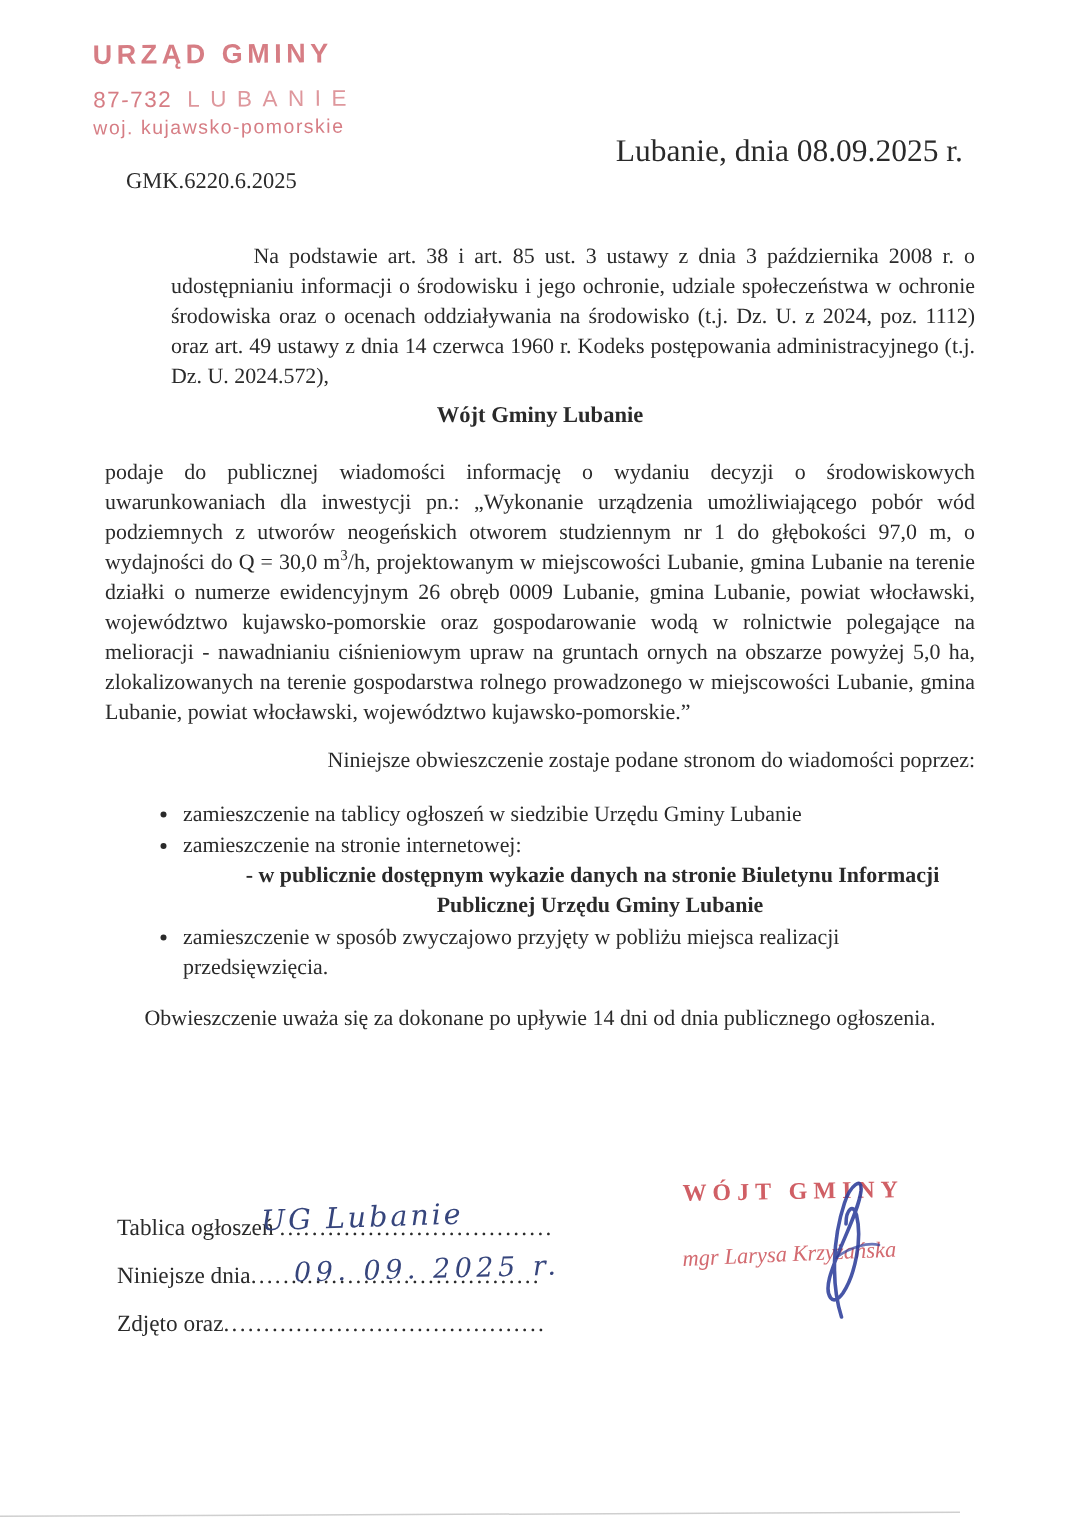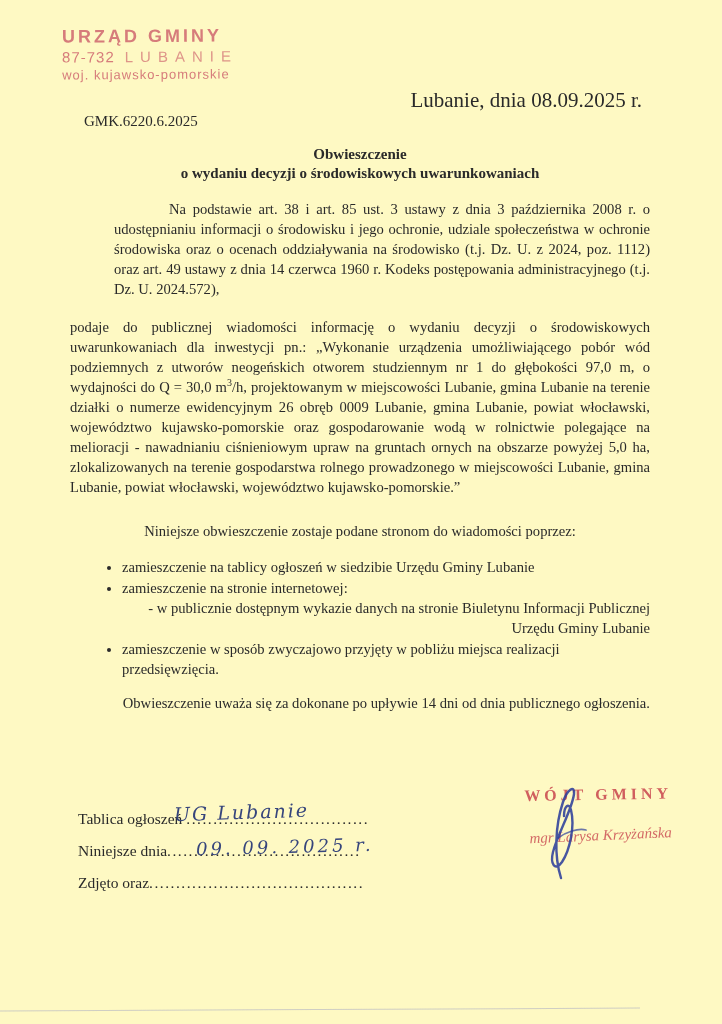--- a/index.html
+++ b/index.html
@@ -1,58 +1,58 @@
 <!DOCTYPE html>
 <html lang="pl"><head>
 <meta charset="utf-8">
 <style>
   html,body{margin:0;padding:0;background:#e9e9e9;}
   .page{
     position:relative;
     width:722px;height:1024px;
     margin:0 auto;
-    background:#fef9c3;
+    background:#ffffff;
     overflow:hidden;
     font-family:"Liberation Serif", serif;
     color:#2a2a2a;
   }
   
   .office-stamp{
     position:absolute;left:62px;top:26px;
     font-family:"Liberation Sans", sans-serif;
     color:rgba(207,102,110,0.85);
     line-height:1.18;
     transform:rotate(-0.4deg);
   }
   .office-stamp .l1{font-size:18px;font-weight:bold;letter-spacing:3px;}
-  .office-stamp .l2{font-size:15px;margin-top:1px;}
+  .office-stamp .l2{font-size:15px;margin-top:11px;}
   .office-stamp .l2 .zip{letter-spacing:1px;}
   .office-stamp .l2 .city{letter-spacing:7px;margin-left:10px;opacity:.8;}
   .office-stamp .l3{font-size:13px;letter-spacing:1px;margin-top:1px;}
 
   .ref-number{position:absolute;left:84px;top:113px;font-size:15px;}
   .place-date{position:absolute;right:80px;top:88px;font-size:21px;}
 
   
   .content{position:absolute;left:70px;top:145px;width:580px;font-size:14.6px;line-height:20px;}
   .doc-title{text-align:center;font-weight:bold;font-size:15px;line-height:19px;margin:0;}
   .p{margin:0;text-align:justify;}
   .p-legal{margin-top:16px;text-indent:55px;margin-left:44px;}
   .authority-heading{margin:6px 0 0 0;text-align:center;font-weight:bold;font-size:15px;line-height:20px;}
   .p-main{margin-top:18px;}
   .p-main sup{font-size:10px;line-height:0;}
   .p-access{margin-top:10px;}
-  .p-intro{margin-top:24px;text-align:center;}
+  .p-intro{margin-top:12px;text-align:right;}
   ul.notice-list{margin:16px 0 0 0;padding:0 0 0 52px;}
   ul.notice-list li{margin:1px 0;text-align:left;}
-  .sub-line{padding-left:28px;text-indent:-10px;text-align:right;}
-  .p-closing{margin-top:14px;text-align:right;}
+  .sub-line{padding-left:28px;text-indent:-10px;text-align:center;font-weight:bold;}
+  .p-closing{margin-top:14px;text-align:center;}
 
   
-  .sig-block{position:absolute;left:492px;top:786px;width:180px;text-align:right;}
+  .sig-block{position:absolute;left:455px;top:786px;width:180px;text-align:left;}
   .sig-title{
     font-family:"Liberation Serif", serif;
     color:rgba(201,73,80,0.88);
     font-weight:bold;font-size:16px;letter-spacing:4px;
     transform:rotate(-1deg);
   }
   .sig-name{
     margin-top:24px;
     font-style:italic;font-size:15px;
     color:rgba(201,73,80,0.82);
@@ -90,27 +90,24 @@
     <div class="l2">
       <span class="zip">87-732</span><span class="city">LUBANIE</span>
     </div>
     <div class="l3">woj. kujawsko-pomorskie</div>
   </div>
 
   <div class="ref-number">GMK.6220.6.2025</div>
   <div class="place-date">Lubanie, dnia  08.09.2025 r.</div>
 
   <div class="content">
-    <div class="doc-title">
-      <div>Obwieszczenie</div>
-      <div>o wydaniu decyzji o środowiskowych uwarunkowaniach</div>
-    </div>
 
     <p class="p p-legal">Na podstawie art. 38 i art. 85 ust. 3 ustawy z dnia 3 października 2008 r. o udostępnianiu informacji o środowisku i jego ochronie, udziale społeczeństwa w ochronie środowiska oraz o ocenach oddziaływania na środowisko (t.j. Dz. U. z 2024, poz. 1112) oraz art. 49 ustawy z dnia 14 czerwca 1960 r. Kodeks postępowania administracyjnego (t.j. Dz. U. 2024.572),</p>
 
+    <div class="authority-heading">Wójt Gminy Lubanie</div>
 
     <p class="p p-main"><span>podaje do publicznej wiadomości informację o wydaniu decyzji o środowiskowych uwarunkowaniach dla inwestycji pn.: „Wykonanie urządzenia umożliwiającego pobór wód podziemnych z utworów neogeńskich otworem studziennym nr 1 do głębokości 97,0 m, o wydajności do Q = 30,0 m</span><sup>3</sup><span>/h, projektowanym w miejscowości Lubanie, gmina Lubanie na terenie działki o numerze ewidencyjnym 26 obręb 0009 Lubanie, gmina Lubanie, powiat włocławski, województwo kujawsko-pomorskie oraz gospodarowanie wodą w rolnictwie polegające na melioracji - nawadnianiu ciśnieniowym upraw na gruntach ornych na obszarze powyżej 5,0 ha, zlokalizowanych na terenie gospodarstwa rolnego prowadzonego w miejscowości Lubanie, gmina Lubanie, powiat włocławski, województwo kujawsko-pomorskie.”</span></p>
 
 
     <p class="p p-intro">Niniejsze obwieszczenie zostaje podane stronom do wiadomości poprzez:</p>
 
     <ul class="notice-list">
       <li>
         <span>zamieszczenie na tablicy ogłoszeń w siedzibie Urzędu Gminy Lubanie</span>
       </li>

